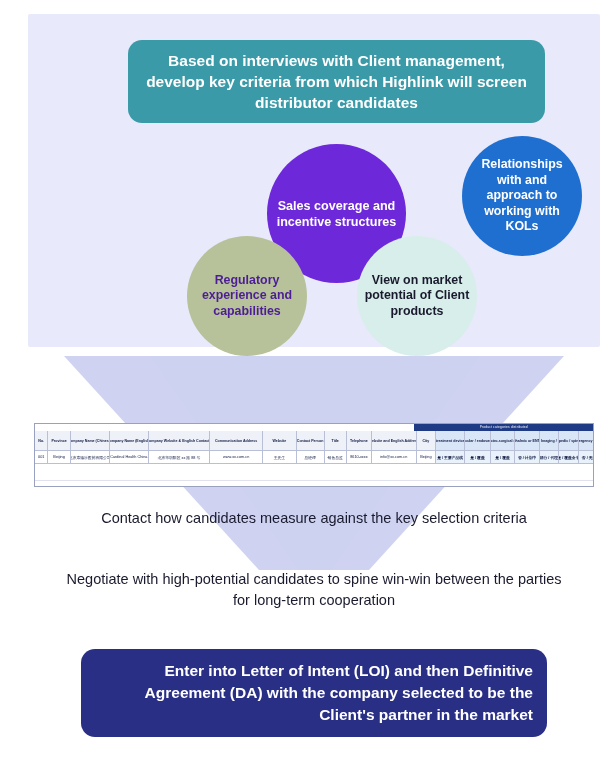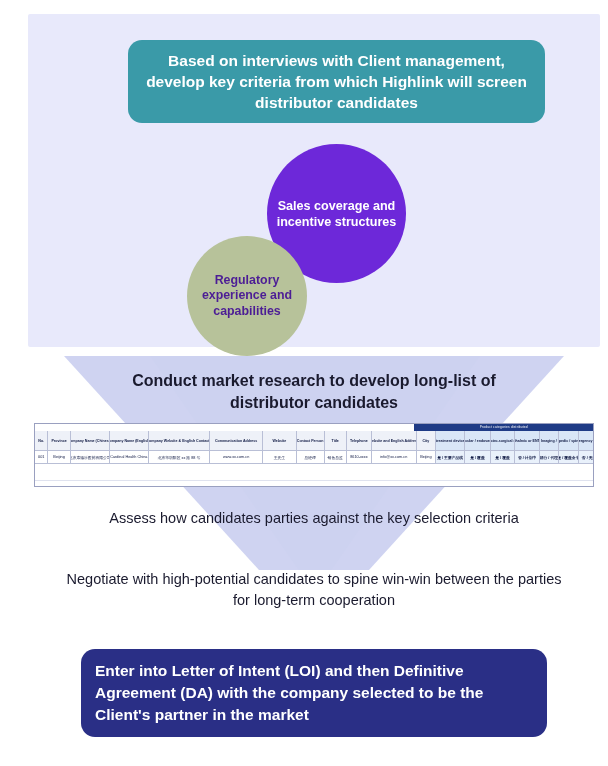--- a/index.html
+++ b/index.html
@@ -211,21 +211,21 @@
     left: 71px;
     top: 649px;
     width: 466px;
     height: 88px;
     background: #2a2f86;
     border-radius: 14px;
     color: #ffffff;
     font-weight: bold;
     font-size: 15.5px;
     line-height: 22px;
-    text-align: left;
+    text-align: right;
     display: flex;
     align-items: center;
     justify-content: center;
     box-sizing: border-box;
     padding: 0 14px;
   }
 </style>
 </head>
 <body>
 
@@ -233,29 +233,34 @@
 
   <div class="top-panel">
 
     <div class="teal-banner">
       <span>Based on interviews with Client management, develop key criteria from which Highlink will screen distributor candidates</span>
     </div>
 
     <div class="bubble bubble-2">
       <span>Sales coverage and incentive structures</span>
     </div>
+    <div class="bubble bubble-3">
+      <span>Relationships with and approach to working with KOLs</span>
+    </div>
     <div class="bubble bubble-4">
       <span>Regulatory experience and capabilities</span>
     </div>
+    <div class="bubble bubble-5">
+      <span>View on market potential of Client products</span>
+    </div>
   </div>
 
   <div class="big-arrow"></div>
   <div class="big-arrow-2"></div>
 
-  <div class="step-text step-1">Conduct market research to develop long-list of distributor candidates</div>
 
   <div class="sheet">
     <div class="sheet-group-row">
       <div class="sheet-group-spacer"></div>
       <div class="sheet-group-band">Product categories distributed</div>
     </div>
     <div class="sheet-row header">
         <div class="sheet-cell" style="flex: 0 0 2.4%;">No.</div>
         <div class="sheet-cell" style="flex: 0 0 4%;">Province</div>
         <div class="sheet-cell" style="flex: 0 0 7%;">Company Name (Chinese)</div>
@@ -293,20 +298,20 @@
         <div class="sheet-cell hl" style="flex: 0 0 4.6%;">是 / 覆盖</div>
         <div class="sheet-cell hl" style="flex: 0 0 4.4%;">是 / 覆盖</div>
         <div class="sheet-cell hl" style="flex: 0 0 4.4%;">否 / 计划中</div>
         <div class="sheet-cell hl" style="flex: 0 0 3.4%;">部分 / 代理</div>
         <div class="sheet-cell hl" style="flex: 0 0 3.6%;">是 / 覆盖全省</div>
         <div class="sheet-cell hl" style="flex: 0 0 4.5%;">否 / 无业务</div>
       </div>
     <div class="sheet-blank"></div>
   </div>
 
-  <div class="step-text step-2">Assess how candidates parties against the key selection criteria</div>
+  <div class="step-text step-2">Contact how candidates measure against the key selection criteria</div>
   <div class="step-text step-3">Negotiate with high-potential candidates to spine win-win between the parties for long-term cooperation</div>
 
   <div class="navy-banner">
     <span>Enter into Letter of Intent (LOI) and then Definitive Agreement (DA) with the company selected to be the Client's partner in the market</span>
   </div>
 
 </div>
 
 </body></html>

